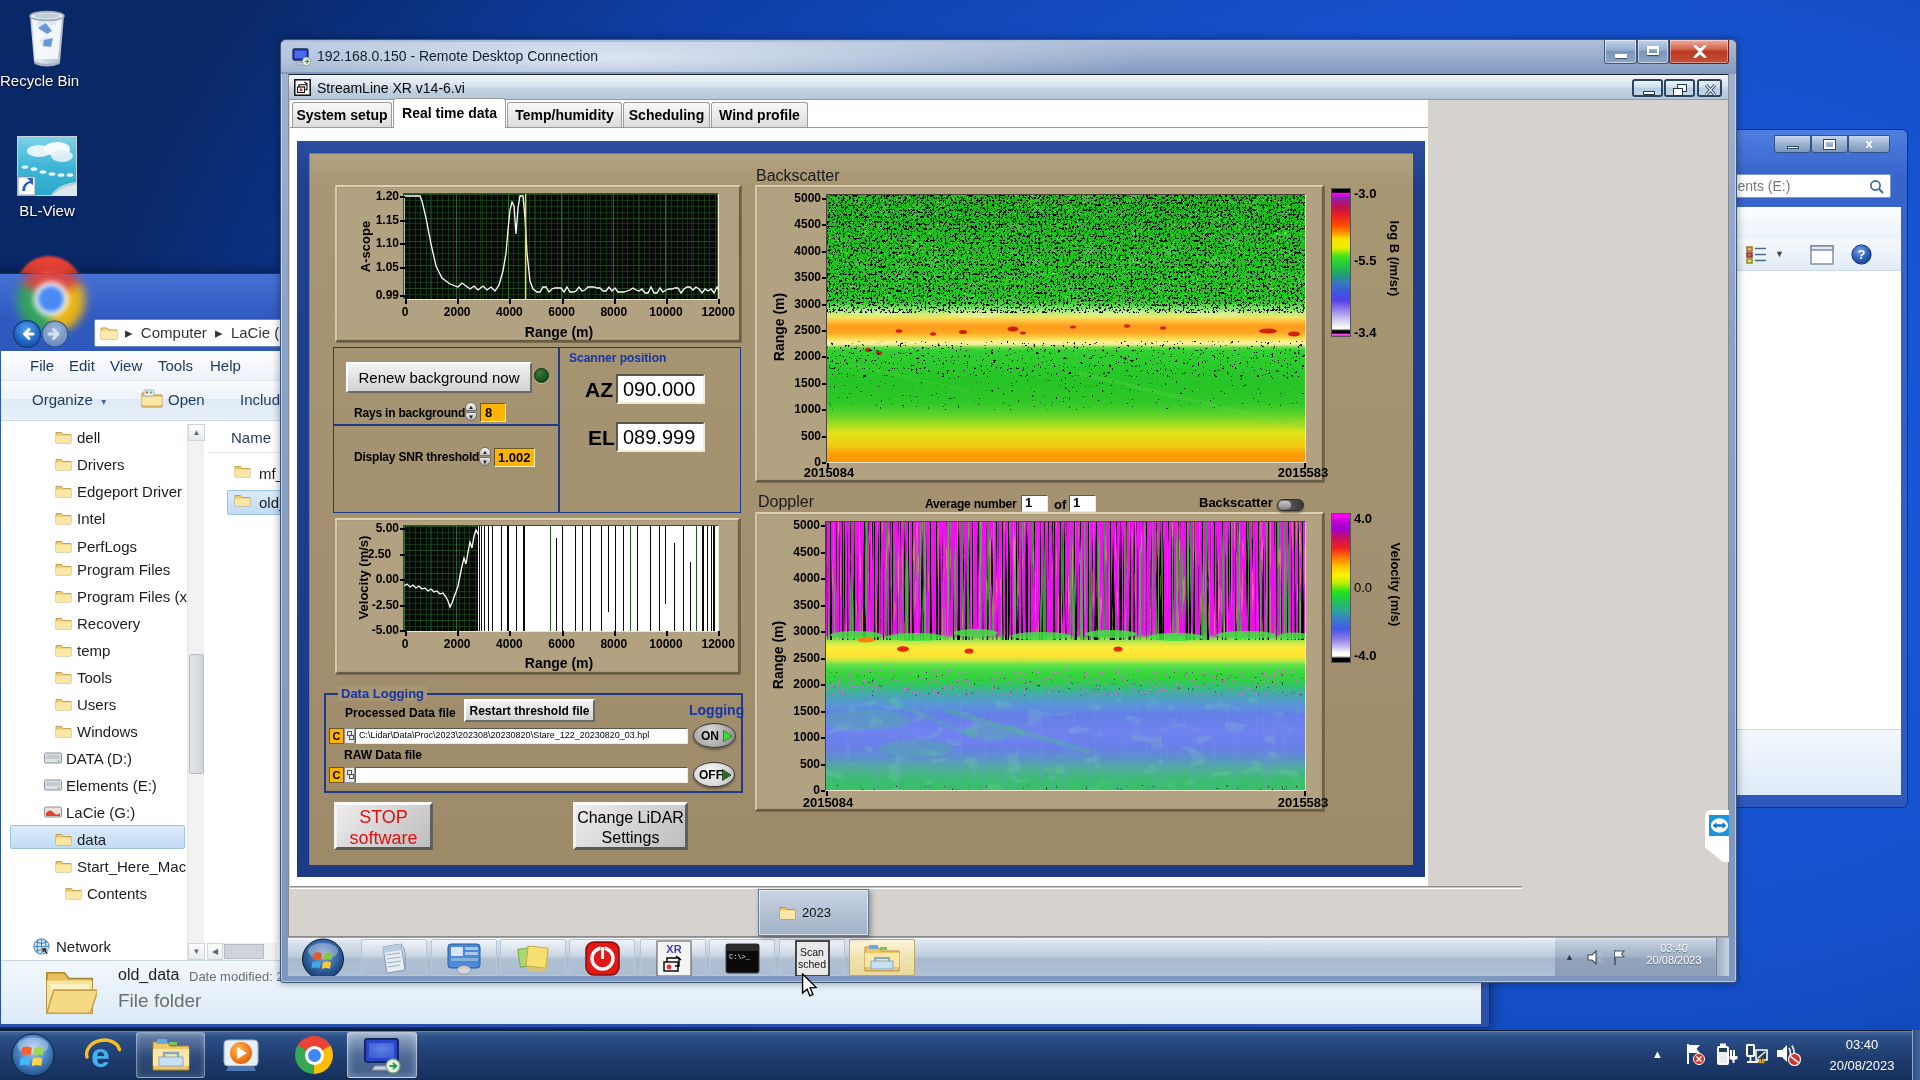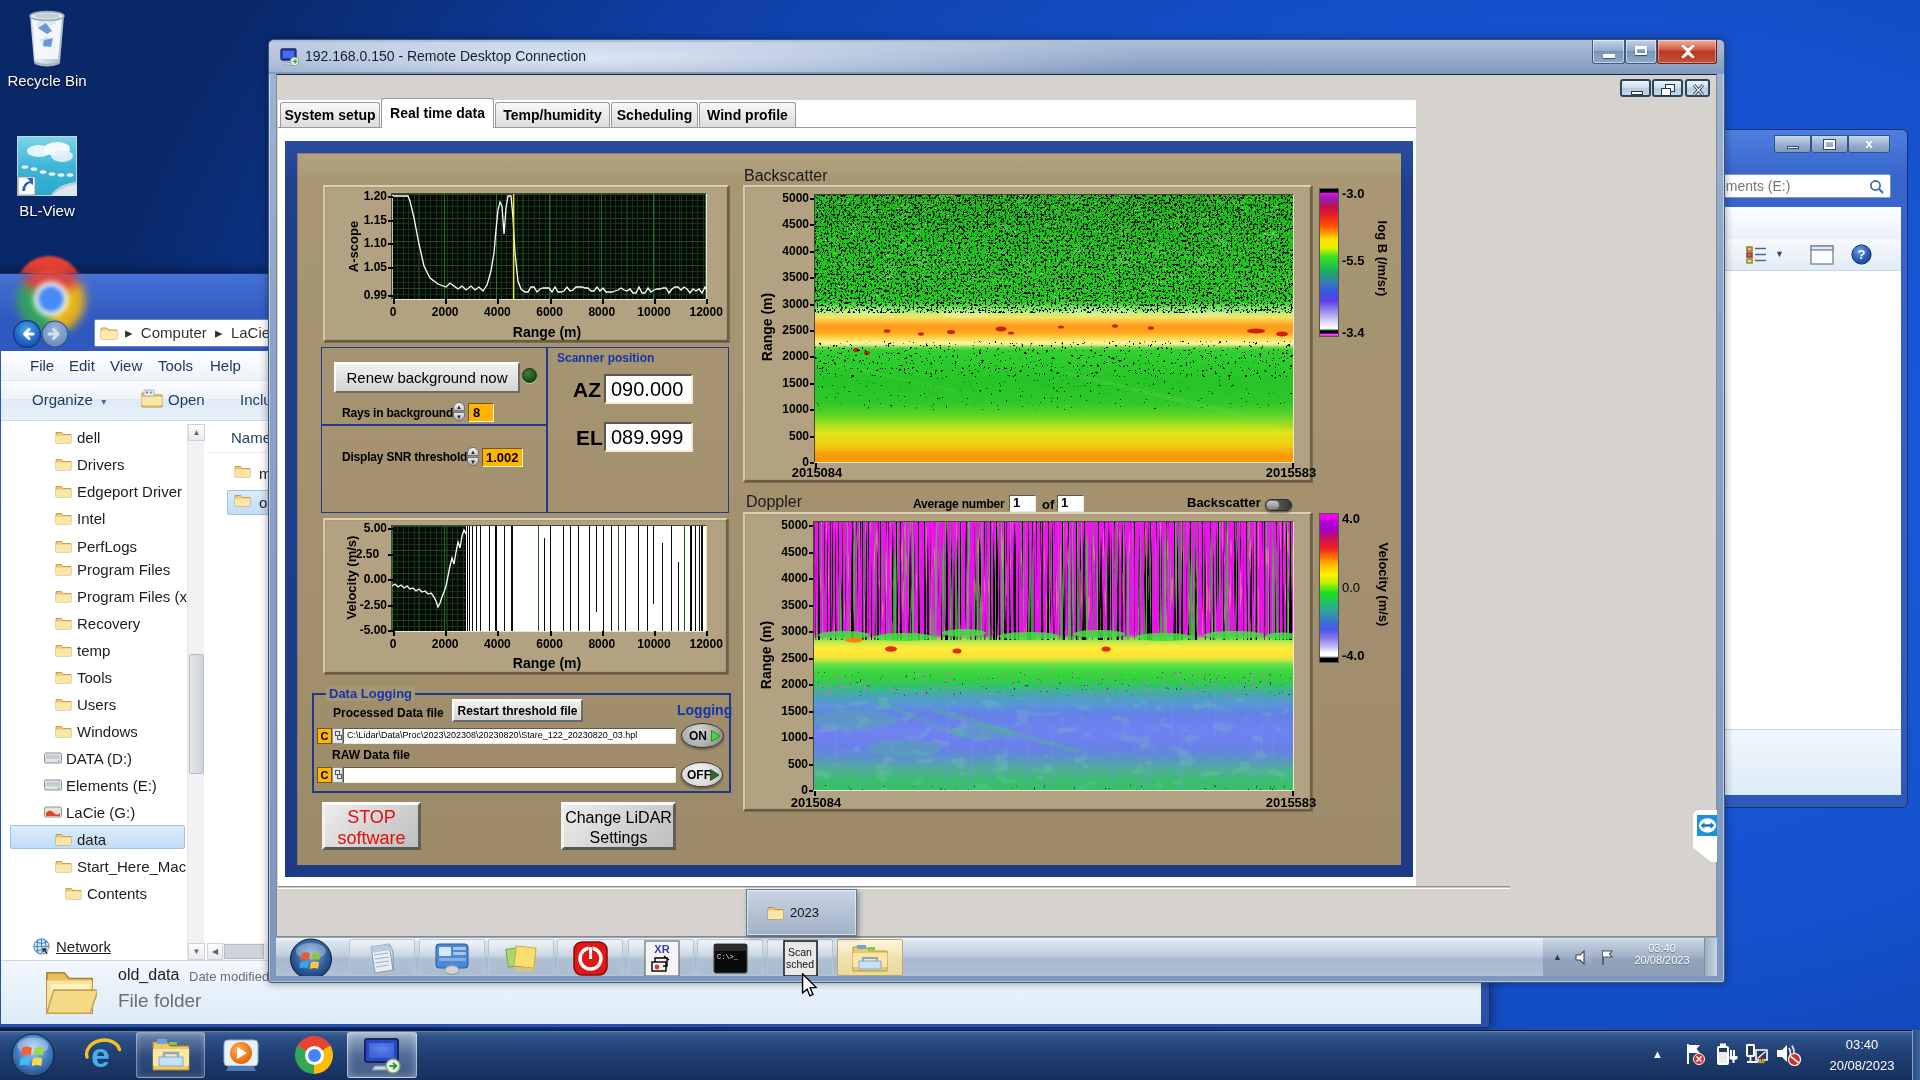--- a/index.html
+++ b/index.html
@@ -18,21 +18,21 @@
       </linearGradient>
     </defs>
  <path d="M6 10 L40 10 L36 56 Q23 62 10 56 Z" fill="url(#bing)" opacity=".92"></path>
  <path d="M8 12 L15 7 L17 14 L23 6 L26 14 L32 8 L33 15 L38 12 L34 53 L11 53 Z" fill="#f4f8fb" opacity=".95"></path>
     <path d="M12 18 l7 -6 l3 8 l-6 4 z M24 12 l7 -3 l1 9 l-7 2 z M15 34 l8 -4 l4 7 l-7 5 z" fill="#dde7ef"></path>
  <path d="M14 22 l8 -5 l6 8 l-5 3 z M20 34 l9 -2 l-2 9 l-8 -1 z" fill="#5b8fd0" opacity=".9"></path>
  <ellipse cx="23" cy="10" rx="17" ry="4.4" fill="#e8eef4" stroke="#9aa7b4" stroke-width="1.6"></ellipse>
  <ellipse cx="23" cy="10" rx="13" ry="2.8" fill="#c2cdd8"></ellipse>
  <path d="M10 55 q13 6 26 0 l-.5 3 q-12.5 5 -25 0 Z" fill="#aab6c2"></path>
 </svg>
-<div class="abs" style="left:0;top:72px;width:94px;text-align:center;font-size:15px;color:#fff;text-shadow:0 1px 2px #000">Recycle Bin</div>
+<div class="abs" style="left:0;top:72px;width:94px;text-align:left;font-size:15px;color:#fff;text-shadow:0 1px 2px #000">Recycle Bin</div>
 <svg class="abs" style="left:17px;top:136px" width="60" height="60" viewBox="0 0 60 60">
  <defs>
       <linearGradient id="blg" x1="0" y1="0" x2="0" y2="1">
   <stop offset="0" stop-color="#7fd4e8"></stop>
         <stop offset=".5" stop-color="#3fb6d8"></stop>
         <stop offset="1" stop-color="#2ba8cc"></stop>
       </linearGradient>
     </defs>
  <rect x="0" y="0" width="60" height="60" fill="url(#blg)" stroke="#c8d4dc" stroke-width="2"></rect>
  <ellipse cx="22" cy="15" rx="12" ry="6" fill="#eef7fa" opacity=".95"></ellipse>
@@ -199,21 +199,21 @@
 <svg class="abs" style="left:74px;top:611.5px" width="17" height="14" viewBox="0 0 17 14">
       <path d="M1 2.5 h5.5 l1.5 2 h8 v8.5 h-15 z" fill="#f0c86a" stroke="#b8923e" stroke-width=".8"></path>
       <path d="M1 5.5 h15 v7.5 h-15 z" fill="#fae7a6"></path>
     </svg>
 <div class="abs" style="left:96px;top:610.5px;font-size:15px;color:#1c1c1c;white-space:nowrap;">Contents</div>
 <svg class="abs" style="left:42px;top:664px" width="17" height="17" viewBox="0 0 17 17">
       <circle cx="8.5" cy="8.5" r="7.6" fill="#cfe6f8" stroke="#3a7ab8"></circle>
       <path d="M1.5 8.5 h14 M8.5 1 v15 M3 4 q5.5 3 11 0 M3 13 q5.5 -3 11 0 M5 1.6 q-2 6.9 0 13.8 M12 1.6 q2 6.9 0 13.8" stroke="#3a7ab8" stroke-width=".9" fill="none"></path>
       <path d="M9 9 l7 2 -3 1.2 2.2 3 -1.8 1.4 -2.2 -3 -2.2 2.4 z" fill="#2a2f38" stroke="#fff" stroke-width=".7"></path>
     </svg>
-<div class="abs" style="left:65px;top:664px;font-size:15px;color:#1c1c1c;white-space:nowrap;text-decoration:underline;">Network</div>
+<div class="abs" style="left:65px;top:664px;font-size:15px;color:#1c1c1c;white-space:nowrap;">Network</div>
  <div class="abs" style="left:196px;top:150px;width:17px;height:536px;background:#f1f2f4;border-left:1px solid #e4e6e8;">
   <div class="abs" style="left:0;top:0;width:17px;height:17px;background:linear-gradient(180deg,#fdfdfd,#e8eaed);border:1px solid #cfd3d8;color:#5a6878;font-size:8px;text-align:center;line-height:16px;">▲</div>
   <div class="abs" style="left:1px;top:230px;width:15px;height:120px;background:linear-gradient(90deg,#e3e5e9,#cfd3da);border:1px solid #b7bcc4;border-radius:2px;"></div>
   <div class="abs" style="left:0;top:519px;width:17px;height:17px;background:linear-gradient(180deg,#fdfdfd,#e8eaed);border:1px solid #cfd3d8;color:#5a6878;font-size:8px;text-align:center;line-height:16px;">▼</div>
  </div>
  <div class="abs" style="left:216px;top:669px;width:70px;height:17px;background:#f1f2f4;">
   <div class="abs" style="left:0;top:0;width:16px;height:17px;background:linear-gradient(180deg,#fdfdfd,#e8eaed);border:1px solid #cfd3d8;color:#5a6878;font-size:8px;text-align:center;line-height:16px;">◀</div>
   <div class="abs" style="left:17px;top:1px;width:40px;height:15px;background:#cfd3da;border:1px solid #b7bcc4;"></div>
  </div>
  <div class="abs" style="left:240px;top:155px;font-size:15px;color:#1e395e;">Name</div>
@@ -281,21 +281,21 @@
           </radialGradient>
         </defs>
         <circle cx="10.5" cy="10.5" r="9.6" fill="url(#hlp)" stroke="#12307a"></circle>
         <text x="10.5" y="15.3" font-size="13" font-weight="bold" fill="#fff" text-anchor="middle" font-family="Liberation Sans">?</text>
       </svg>
  </div>
  <div class="abs" style="left:8px;top:141px;width:312px;height:458px;background:#fff;"></div>
  <div class="abs" style="left:8px;top:599px;width:312px;height:66px;background:linear-gradient(180deg,#f2f7fc,#ddebf8);border-top:1px solid #c8d6e5;"></div>
 </div>
 
-<div class="abs" style="left:268px;top:39px;width:1457px;height:944px;background:linear-gradient(180deg,#9FB5D4 0%,#8AA3C8 30%,#7E97BF 100%);border:1px solid #3e5578;border-radius:6px 6px 3px 3px;box-shadow:0 0 9px rgba(0,0,15,.4), inset 0 0 0 1px rgba(255,255,255,.45);">
+<div class="abs" style="left:280px;top:39px;width:1457px;height:944px;background:linear-gradient(180deg,#9FB5D4 0%,#8AA3C8 30%,#7E97BF 100%);border:1px solid #3e5578;border-radius:6px 6px 3px 3px;box-shadow:0 0 9px rgba(0,0,15,.4), inset 0 0 0 1px rgba(255,255,255,.45);">
  <div class="abs" style="left:0;top:0;width:1455px;height:34px;background:linear-gradient(180deg,#aebfd9 0%,#96abcb 55%,#8099c0 100%);border-radius:6px 6px 0 0;">
   <div class="abs" style="left:0px;top:2px;width:1455px;height:30px;background:radial-gradient(38% 150% at 22% 55%, rgba(238,244,252,.8) 0%, rgba(238,244,252,.35) 55%, rgba(238,244,252,0) 100%);"></div>
   <svg class="abs" style="left:11px;top:8px" width="19" height="19" viewBox="0 0 19 19">
    <rect x="1" y="1" width="15" height="11" rx="1.4" fill="#2946c8" stroke="#17265c" stroke-width="1.3"></rect>
    <rect x="3" y="3" width="11" height="7" fill="#4a6ae8"></rect>
    <path d="M5 14.5 h7 l1.5 2.5 h-10 z" fill="#c9d2dc" stroke="#8a96a4" stroke-width=".7"></path>
    <circle cx="14.5" cy="13.5" r="4.2" fill="#e8f0e8" stroke="#8aa48a"></circle>
    <path d="M12.5 13.5 h4 M14.5 11.5 l2 2 -2 2" stroke="#3a9a4a" stroke-width="1.1" fill="none"></path>
   </svg>
   <div class="abs" style="left:36px;top:8px;font-size:14px;color:#141e30;">192.168.0.150 - Remote Desktop Connection</div>
@@ -307,20 +307,30 @@
       <div class="abs" style="left:9px;top:6px;width:12px;height:9px;border:2px solid #fff;border-top-width:3.5px;box-shadow:0 1px 1px #3a4f6e;"></div>
     </div>
  <div class="abs" style="left:1388px;top:0px;width:60px;height:24px;background:linear-gradient(180deg,#f0b0a0 0%,#d4624a 40%,#b83a24 50%,#c4503a 100%);border:1px solid #6e2012;border-top:none;border-radius:0 0 3px 3px;box-shadow:inset 0 0 0 1px rgba(255,255,255,.4);">
   <svg class="abs" style="left:23px;top:5px" width="14" height="13" viewBox="0 0 14 13">
         <path d="M2 1 L7 5.2 L12 1 M2 12 L7 7.8 L12 12 M2 1 L12 12 M12 1 L2 12" stroke="#fff" stroke-width="2.6" stroke-linecap="round" fill="none"></path>
       </svg>
  </div>
  <div class="abs" id="rdpclient" style="left:7px;top:34px;width:1441px;height:902px;background:#D6D3CE;overflow:hidden;">
 
   <div class="abs" style="left:0px;top:0px;width:1441px;height:863px;background:#D6D3CE;border:1px solid #8a8a8a;border-top:1px solid #1c2430;"></div>
+  <div class="abs" style="left:1px;top:1px;width:1439px;height:25px;background:linear-gradient(180deg,#f2f6fa 0%,#dbe5f0 40%,#c2d1e2 60%,#b5c7db 100%);border-bottom:1px solid #8a9ab0;">
+   <svg class="abs" style="left:5px;top:4px" width="17" height="17" viewBox="0 0 17 17">
+          <rect x=".8" y=".8" width="15.4" height="15.4" fill="#fff" stroke="#000" stroke-width="1.4"></rect>
+          <rect x="3.5" y="8" width="7" height="5.5" fill="none" stroke="#000" stroke-width="1.1"></rect>
+          <path d="M5 8 v-2.2 h8 v5 h-2.5" fill="none" stroke="#000" stroke-width="1.1"></path>
+          <circle cx="7" cy="10.8" r="1.6" fill="#e03030"></circle>
+          <path d="M10.5 3 l3 2.2" stroke="#000" stroke-width="1.1"></path>
+        </svg>
+   <div class="abs" style="left:28px;top:5px;font-size:14px;color:#0a0a0a;">StreamLine XR v14-6.vi</div>
+  </div>
 <div class="abs" style="left:1344px;top:5px;width:31px;height:18px;background:linear-gradient(180deg,#eef4fa 0%,#cfdded 45%,#b7cbe2 55%,#c5d6e8 100%);border:2px solid #2e4560;border-radius:3px;">
         <div class="abs" style="left:9px;top:10px;width:12px;height:4px;background:#fff;border:1px solid #24364c;"></div>
       </div>
       <div class="abs" style="left:1376px;top:5px;width:31px;height:18px;background:linear-gradient(180deg,#eef4fa 0%,#cfdded 45%,#b7cbe2 55%,#c5d6e8 100%);border:2px solid #2e4560;border-radius:3px;">
         <div class="abs" style="left:11px;top:3px;width:10px;height:8px;border:1.5px solid #24364c;background:#fff;"></div>
         <div class="abs" style="left:7px;top:7px;width:10px;height:8px;border:1.5px solid #24364c;background:#fff;"></div>
       </div>
       <div class="abs" style="left:1409px;top:5px;width:25px;height:18px;background:linear-gradient(180deg,#eef4fa 0%,#cfdded 45%,#b7cbe2 55%,#c5d6e8 100%);border:2px solid #2e4560;border-radius:3px;">
         <svg class="abs" style="left:5px;top:3px" width="13" height="12" viewBox="0 0 13 12">
           <path d="M2 1 L11 11 M11 1 L2 11" stroke="#2a3c52" stroke-width="3"></path>

